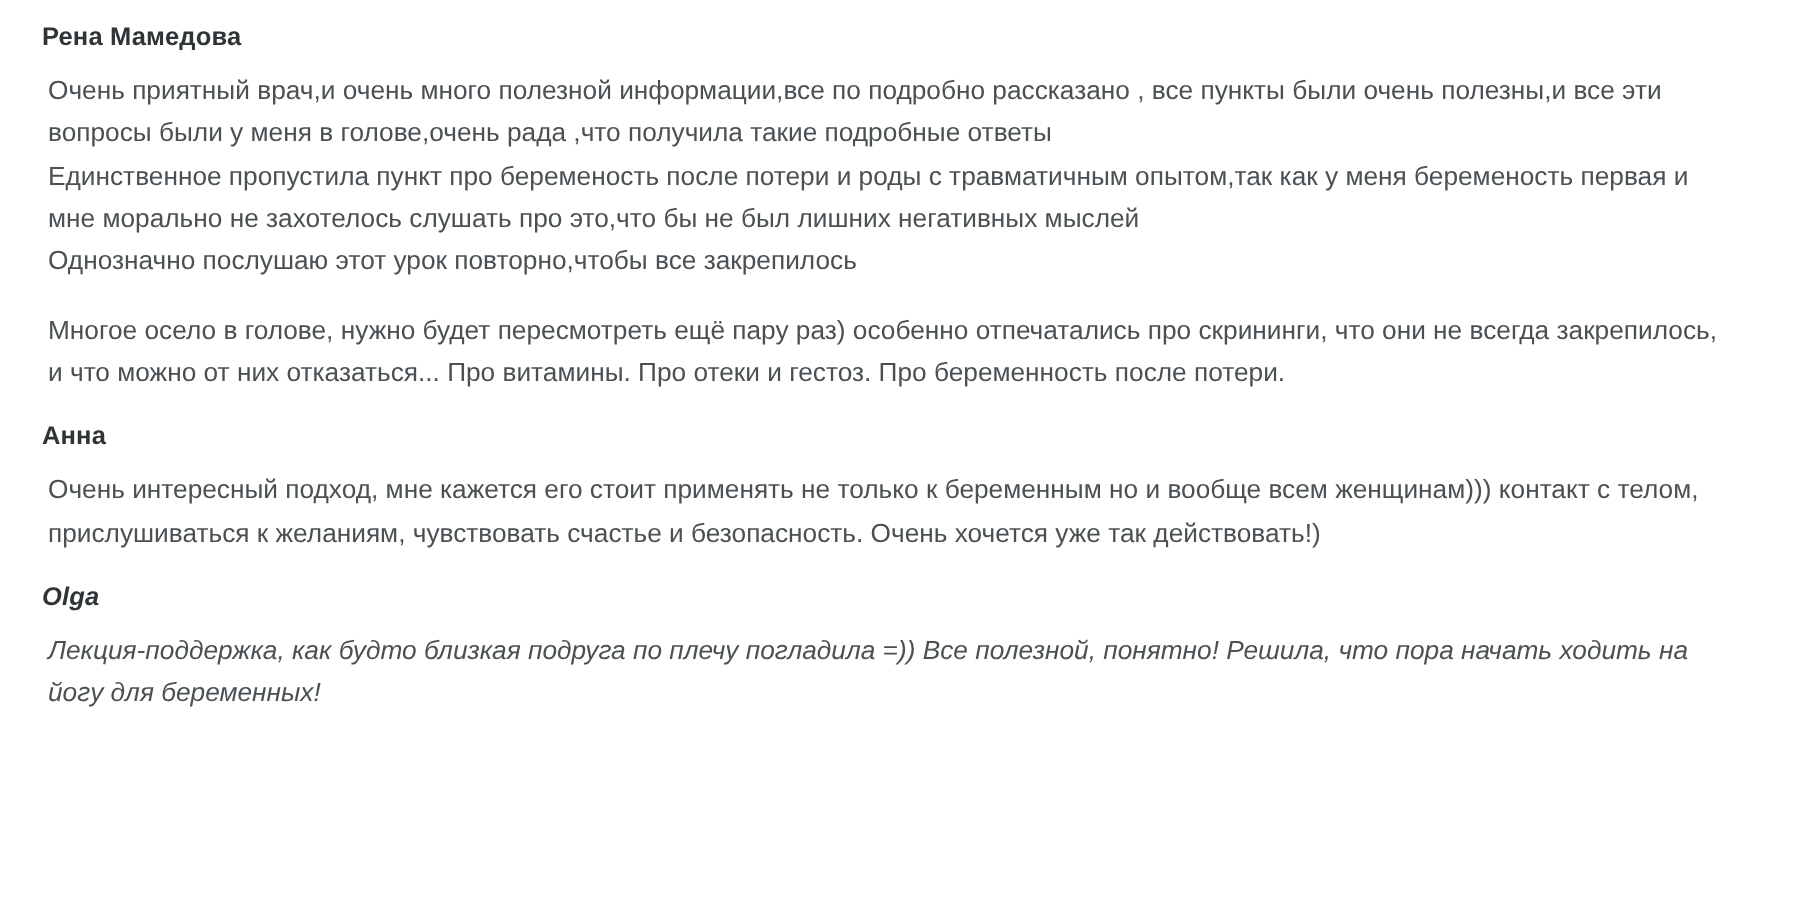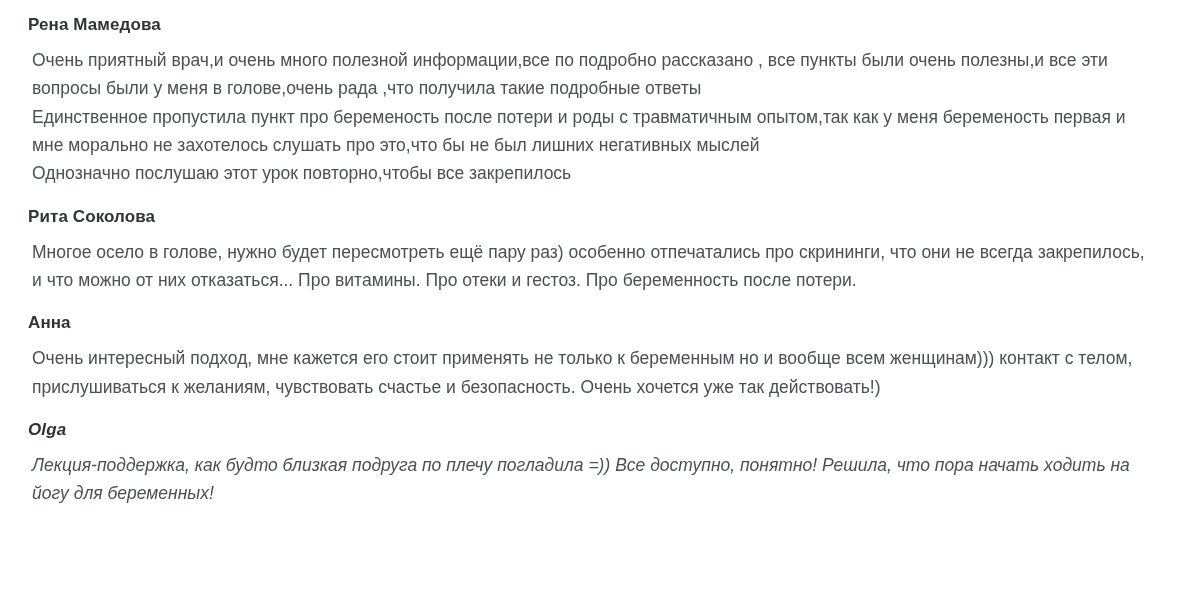--- a/index.html
+++ b/index.html
@@ -50,27 +50,26 @@
 <div class="page">
 
   <div class="review">
     <div class="review-author">Рена Мамедова</div>
     <div class="review-body">Очень приятный врач,и очень много полезной информации,все по подробно рассказано , все пункты были очень полезны,и все эти вопросы были у меня в голове,очень рада ,что получила такие подробные ответы
 Единственное пропустила пункт про беременость после потери и роды с травматичным опытом,так как у меня беременость первая и мне морально не захотелось слушать про это,что бы не был лишних негативных мыслей
 Однозначно послушаю этот урок повторно,чтобы все закрепилось</div>
   </div>
 
   <div class="review">
-    <div class="review-author">Рита Соколова</div>
     <div class="review-body">Многое осело в голове, нужно будет пересмотреть ещё пару раз) особенно отпечатались про скрининги, что они не всегда закрепилось, и что можно от них отказаться... Про витамины. Про отеки и гестоз. Про беременность после потери.</div>
   </div>
 
   <div class="review">
     <div class="review-author">Анна</div>
     <div class="review-body">Очень интересный подход, мне кажется его стоит применять не только к беременным но и вообще всем женщинам))) контакт с телом, прислушиваться к желаниям, чувствовать счастье и безопасность. Очень хочется уже так действовать!)</div>
   </div>
 
   <div class="review">
     <div class="review-author">Olga</div>
-    <div class="review-body">Лекция-поддержка, как будто близкая подруга по плечу погладила =)) Все доступно, понятно! Решила, что пора начать ходить на йогу для беременных!</div>
+    <div class="review-body">Лекция-поддержка, как будто близкая подруга по плечу погладила =)) Все полезной, понятно! Решила, что пора начать ходить на йогу для беременных!</div>
   </div>
 
 </div>
 
 </body></html>

